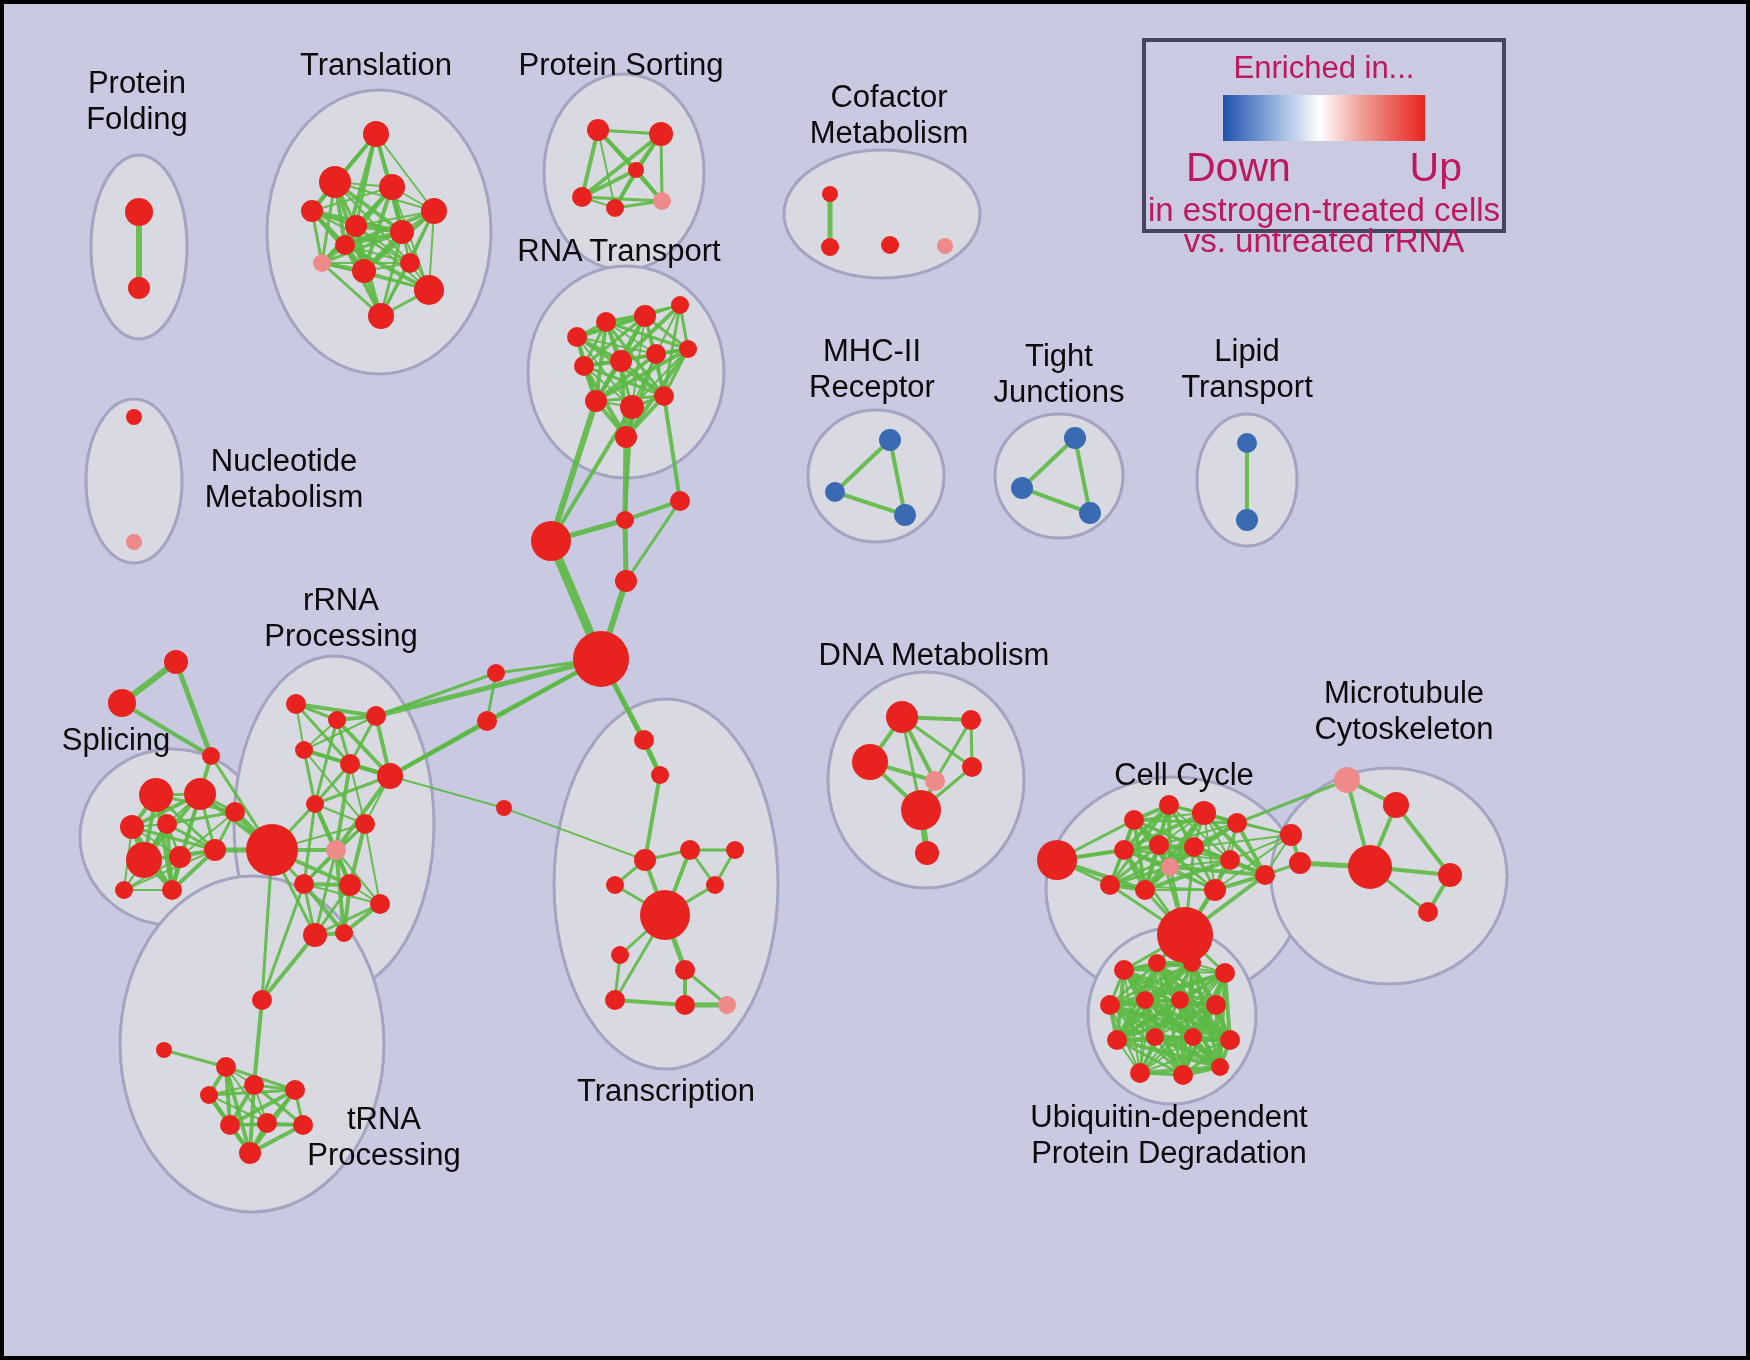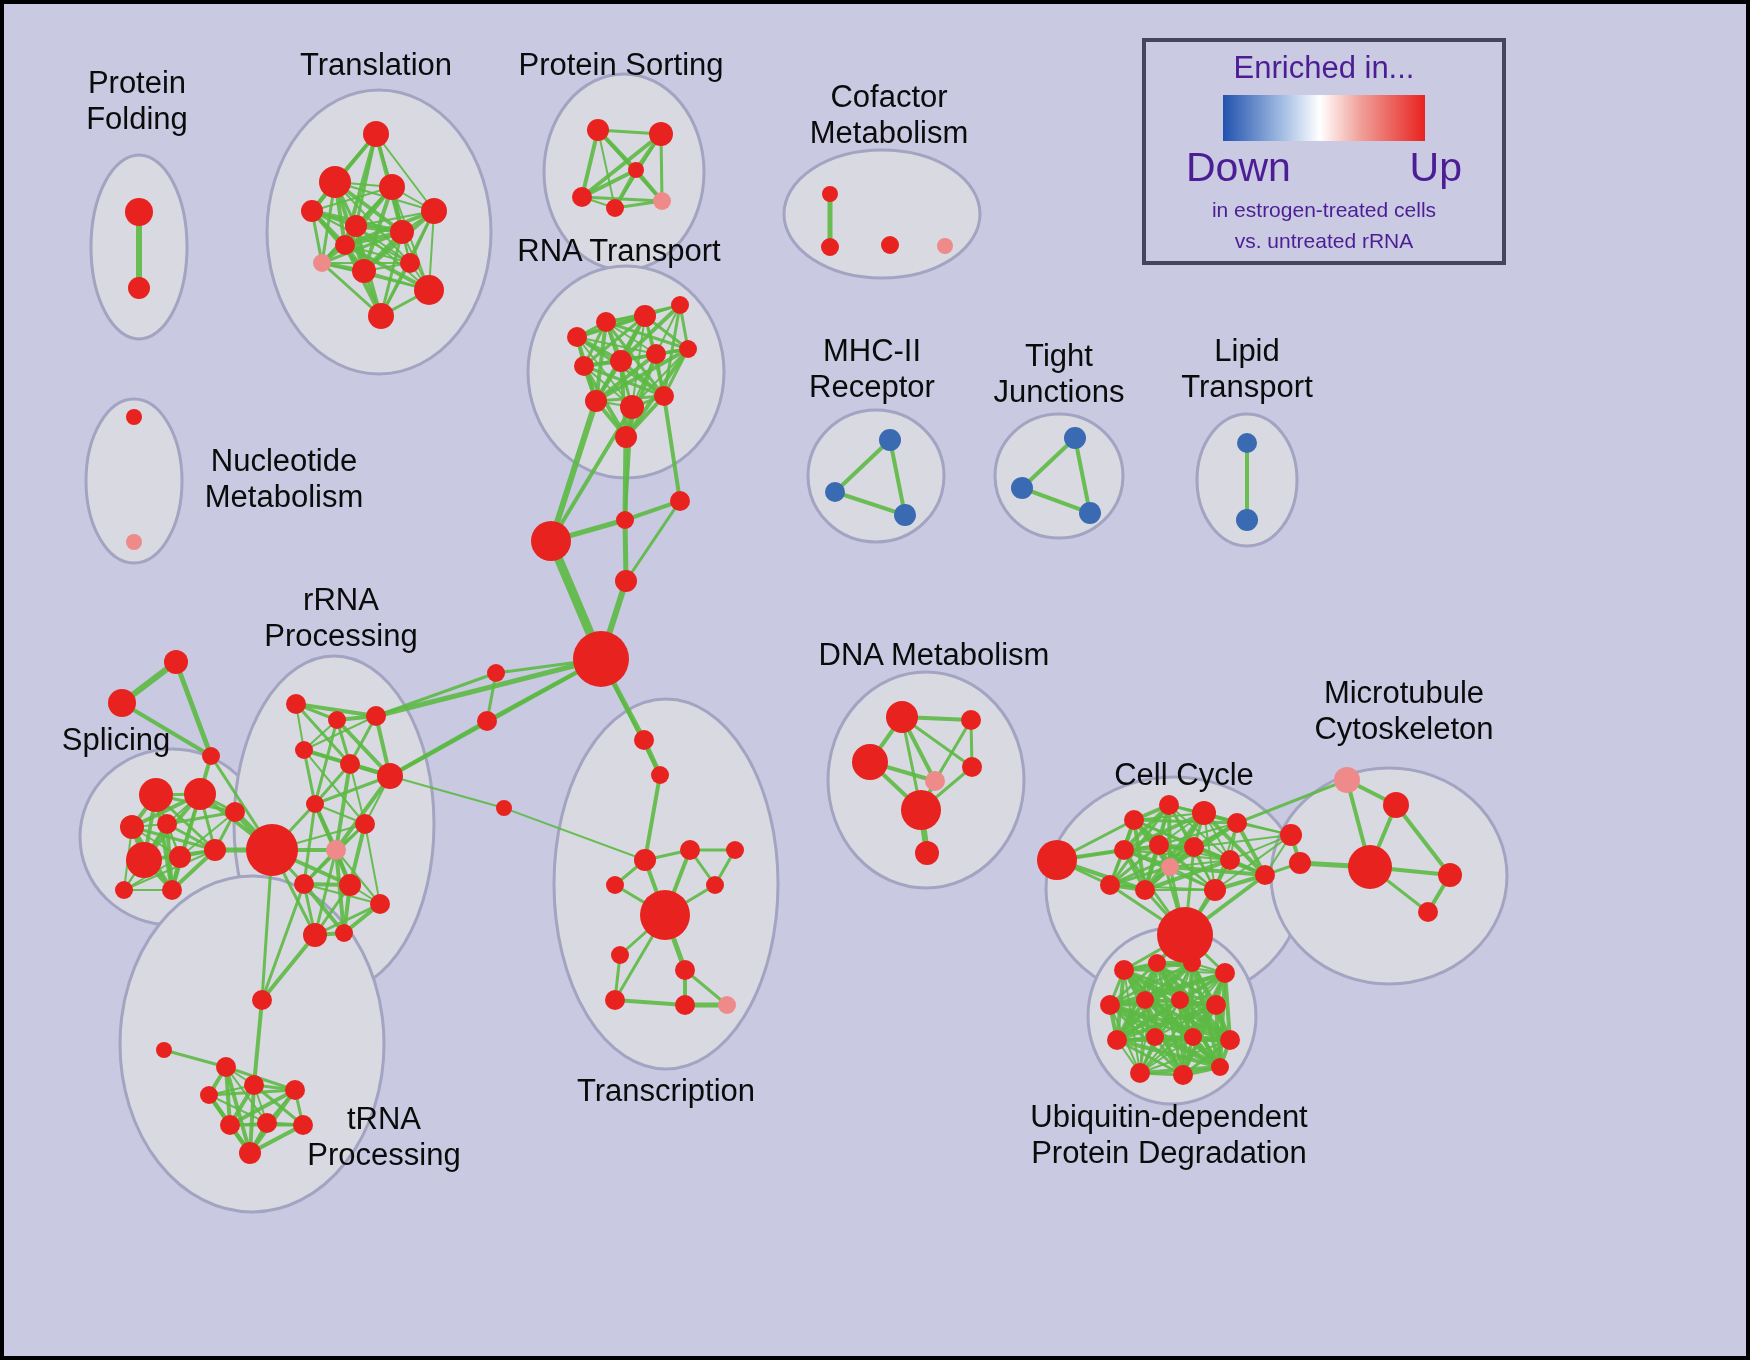--- a/index.html
+++ b/index.html
@@ -5,28 +5,28 @@
   html,body{margin:0;padding:0;background:#9a9ab8;}
   body{width:1750px;height:1360px;overflow:hidden;}
   .figure{
     position:relative;width:1750px;height:1360px;box-sizing:border-box;
     background:#c9c9e2;border:4px solid #000000;
     font-family:"Liberation Sans",sans-serif;
   }
   svg.network{position:absolute;left:0;top:0;}
   .clabel{font-family:"Liberation Sans",sans-serif;font-size:31px;fill:#0b0b0b;}
   .legend{
-    position:absolute;left:1138px;top:34px;width:364px;height:227px;
+    position:absolute;left:1138px;top:34px;width:364px;height:195px;
     box-sizing:border-box;border:4px solid #454560;background:rgba(201,201,226,0.97);
-    text-align:center;color:#4c1d95;
+    text-align:center;color:#be185d;
   }
   .legend-title{font-size:31px;margin-top:8px;}
   .legend-bar{width:202px;height:46px;margin:9px auto 0;}
   .legend-ends{display:flex;justify-content:space-between;padding:3px 40px 0;font-size:41px;}
-  .legend-caption{font-size:21px;line-height:31px;margin-top:3px;}
+  .legend-caption{font-size:33px;line-height:31px;margin-top:3px;}
 </style>
 </head>
 <body>
 
 <div class="figure">
 
   <svg id="net" class="network" width="1750" height="1360" viewBox="0 0 1750 1360">
       <g>
         <ellipse cx="135" cy="243" rx="48" ry="92" fill="#d9d9e1" stroke="#a3a3c2" stroke-width="3"></ellipse>
         <ellipse cx="375" cy="228" rx="112" ry="142" fill="#d9d9e1" stroke="#a3a3c2" stroke-width="3"></ellipse>

